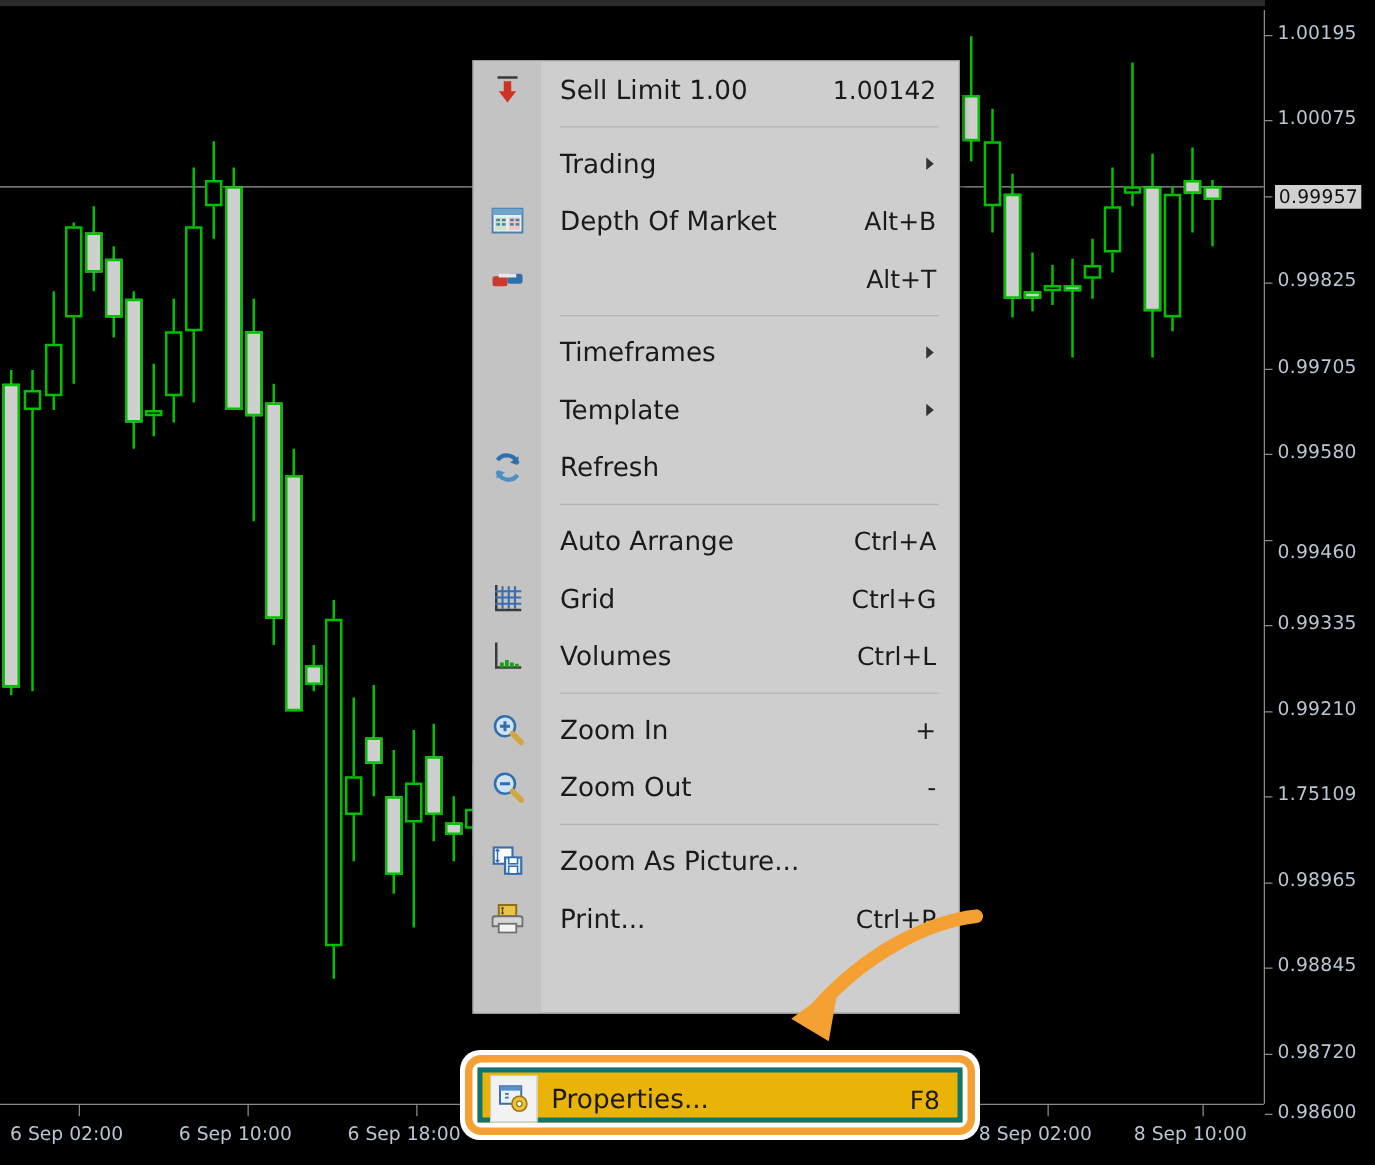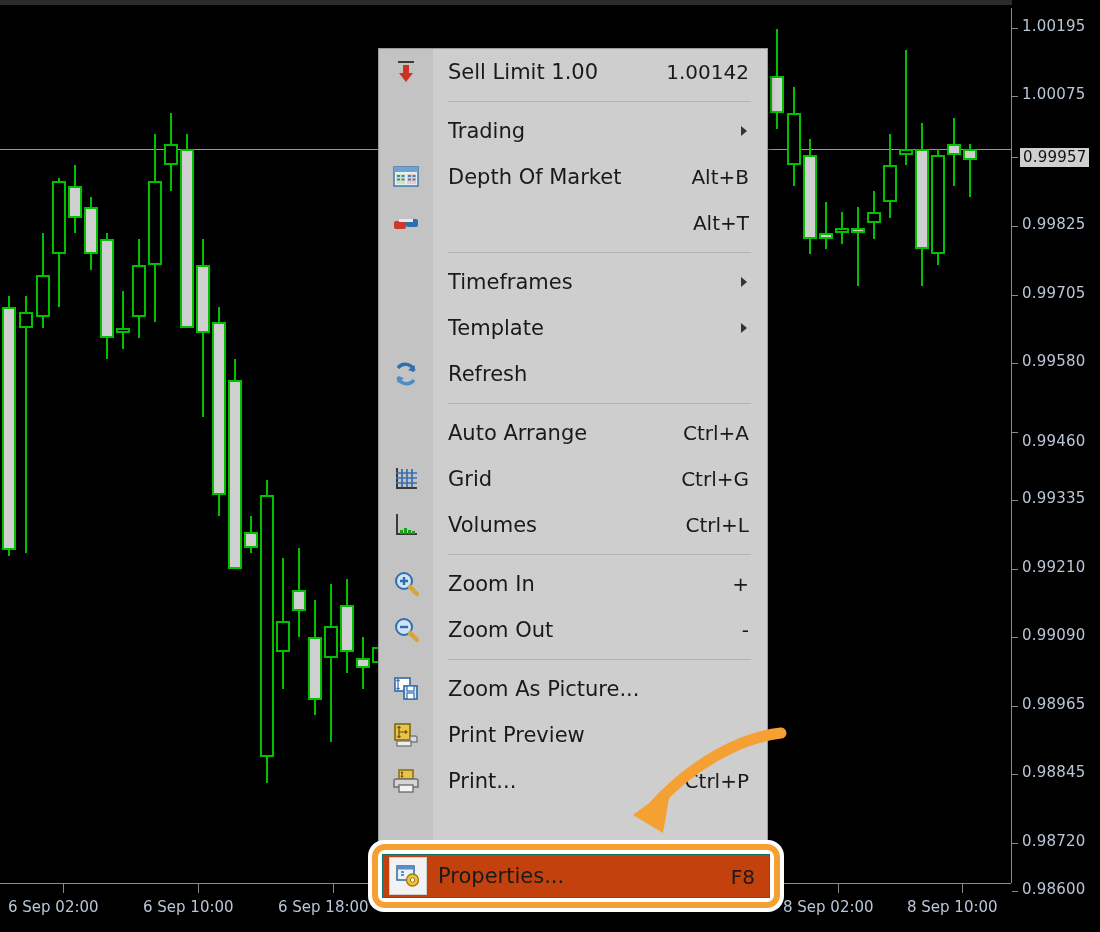--- a/index.html
+++ b/index.html
@@ -47,22 +47,22 @@
              font-family:"DejaVu Sans",sans-serif;white-space:nowrap;}
   .mitem .arw{position:absolute;right:20px;width:0;height:0;
               border-left:6px solid #333;border-top:5px solid transparent;border-bottom:5px solid transparent;}
   .sep{position:relative;height:1px;margin:6px 16px 6px 69px;background:#b3b3b3;z-index:2;}
 
   
   .prop-wrap{position:absolute;left:368px;top:840px;width:416px;height:72px;z-index:30;}
   .prop-outer{position:absolute;left:0;top:0;width:416px;height:72px;background:#fff;border-radius:16px;}
   .prop-ring{position:absolute;left:4px;top:4px;width:408px;height:64px;border:6px solid #f5a033;
              border-radius:13px;box-sizing:border-box;background:#fff;}
-  .prop-row{position:absolute;left:14px;top:14px;width:388px;height:44px;background:#c2410c;
-            border:1px solid #0f766e;box-sizing:border-box;}
+  .prop-row{position:absolute;left:14px;top:14px;width:388px;height:44px;background:#eab308;
+            border:4px solid #0f766e;box-sizing:border-box;}
   .prop-row .ic{position:absolute;left:6px;top:2px;width:38px;height:38px;background:#f2f2f2;
                 border:1px solid #cfcfcf;display:flex;align-items:center;justify-content:center;box-sizing:border-box;}
   .prop-row .lb{position:absolute;left:55px;top:9px;font-size:21px;color:#1a1a1a;font-family:"DejaVu Sans",sans-serif;}
   .prop-row .sc{position:absolute;right:14px;top:10px;font-size:20px;color:#1a1a1a;font-family:"DejaVu Sans",sans-serif;}
 
   .arrow-anno{position:absolute;left:575px;top:715px;width:220px;height:130px;z-index:25;pointer-events:none;}
 </style>
 </head>
 <body>
 
@@ -238,21 +238,21 @@
       <div class="p-lab" style="top: 286px;">0.99705</div>
       <div class="t" style="position: absolute; left: 0px; top: 363px; width: 6px; height: 1px; background: rgb(138, 138, 138);"></div>
       <div class="p-lab" style="top: 354px;">0.99580</div>
       <div class="t" style="position: absolute; left: 0px; top: 432px; width: 6px; height: 1px; background: rgb(138, 138, 138);"></div>
       <div class="p-lab" style="top: 434px;">0.99460</div>
       <div class="t" style="position: absolute; left: 0px; top: 500px; width: 6px; height: 1px; background: rgb(138, 138, 138);"></div>
       <div class="p-lab" style="top: 491px;">0.99335</div>
       <div class="t" style="position: absolute; left: 0px; top: 569px; width: 6px; height: 1px; background: rgb(138, 138, 138);"></div>
       <div class="p-lab" style="top: 560px;">0.99210</div>
       <div class="t" style="position: absolute; left: 0px; top: 637px; width: 6px; height: 1px; background: rgb(138, 138, 138);"></div>
-      <div class="p-lab" style="top: 628px;">0.99090</div>
+      <div class="p-lab" style="top: 628px;">1.75109</div>
       <div class="t" style="position: absolute; left: 0px; top: 706px; width: 6px; height: 1px; background: rgb(138, 138, 138);"></div>
       <div class="p-lab" style="top: 697px;">0.98965</div>
       <div class="t" style="position: absolute; left: 0px; top: 774px; width: 6px; height: 1px; background: rgb(138, 138, 138);"></div>
       <div class="p-lab" style="top: 765px;">0.98845</div>
       <div class="t" style="position: absolute; left: 0px; top: 843px; width: 6px; height: 1px; background: rgb(138, 138, 138);"></div>
       <div class="p-lab" style="top: 834px;">0.98720</div>
       <div class="t" style="position: absolute; left: 0px; top: 891px; width: 6px; height: 1px; background: rgb(138, 138, 138);"></div>
       <div class="p-lab" style="top: 882px;">0.98600</div>
     </div>
   <div class="time-scale" id="timeScale">
@@ -402,32 +402,20 @@
             <rect x="11" y="10" width="13" height="13" fill="#d8e9f8" stroke="#2f6fae" stroke-width="1.7"></rect>
             <rect x="14" y="10" width="7" height="5" fill="#fff" stroke="#2f6fae" stroke-width="1.2"></rect>
             <rect x="14" y="17" width="7" height="6" fill="#fff" stroke="#2f6fae" stroke-width="1.2"></rect>
           </svg>
         </span>
         <span class="lb">Zoom As Picture...</span>
       </div>
       <div class="mitem">
         <span class="ic">
           <svg width="26" height="26" viewBox="0 0 26 26">
-            <rect x="2" y="2" width="15" height="16" fill="#e8c547" stroke="#8a6c12" stroke-width="1.7"></rect>
-            <path d="M6 5 v10 M4.5 6 l1.5 -1.5 l1.5 1.5 M4.5 14 l1.5 1.5 l1.5 -1.5" stroke="#6b540e" stroke-width="1.2" fill="none"></path>
-            <path d="M6 10 h8 M12 8.5 l2 1.5 l-2 1.5" stroke="#6b540e" stroke-width="1.2" fill="none"></path>
-            <path d="M17 14 h5 a2 2 0 0 1 2 2 v4 h-7 z" fill="#d8d8d8" stroke="#7a7a7a" stroke-width="1.4"></path>
-            <rect x="4" y="19" width="14" height="5" fill="#efefef" stroke="#7a7a7a" stroke-width="1.4"></rect>
-          </svg>
-        </span>
-        <span class="lb">Print Preview</span>
-      </div>
-      <div class="mitem">
-        <span class="ic">
-          <svg width="26" height="26" viewBox="0 0 26 26">
             <rect x="6" y="2" width="14" height="9" fill="#e8c547" stroke="#8a6c12" stroke-width="1.5"></rect>
             <path d="M9 4 v5 M8 5 l1 -1 l1 1 M8 8 l1 1 l1 -1" stroke="#6b540e" stroke-width="1.1" fill="none"></path>
             <path d="M3 11 h20 a2 2 0 0 1 2 2 v6 h-24 v-6 a2 2 0 0 1 2 -2 z" fill="#d5d5d5" stroke="#6f6f6f" stroke-width="1.5"></path>
             <rect x="6" y="17" width="14" height="7" fill="#f3f3f3" stroke="#6f6f6f" stroke-width="1.4"></rect>
           </svg>
         </span>
         <span class="lb">Print...</span>
         <span class="sc">Ctrl+P</span>
       </div>
       <div style="height: 52px;"></div>

